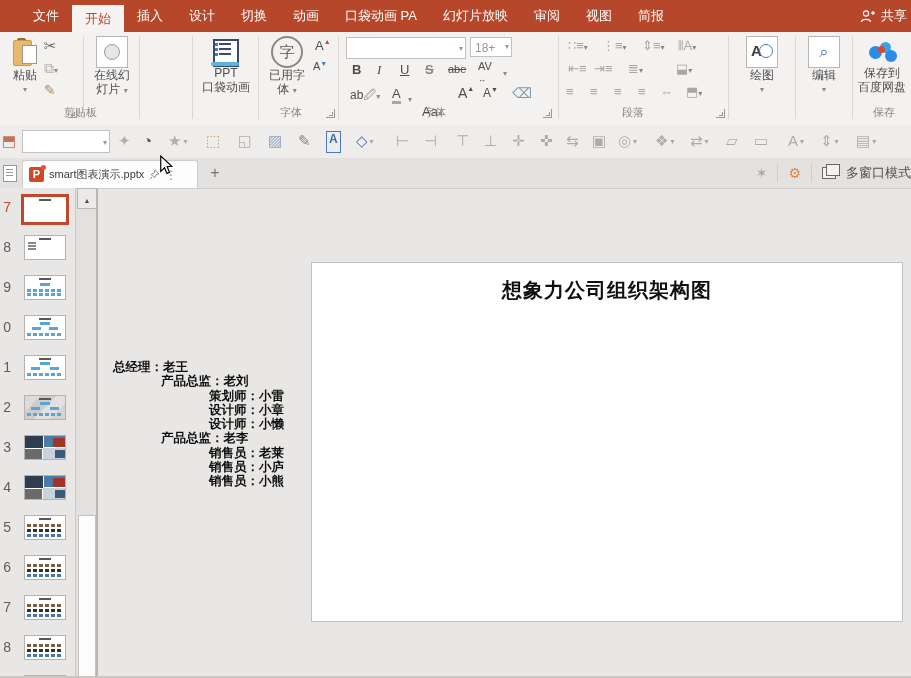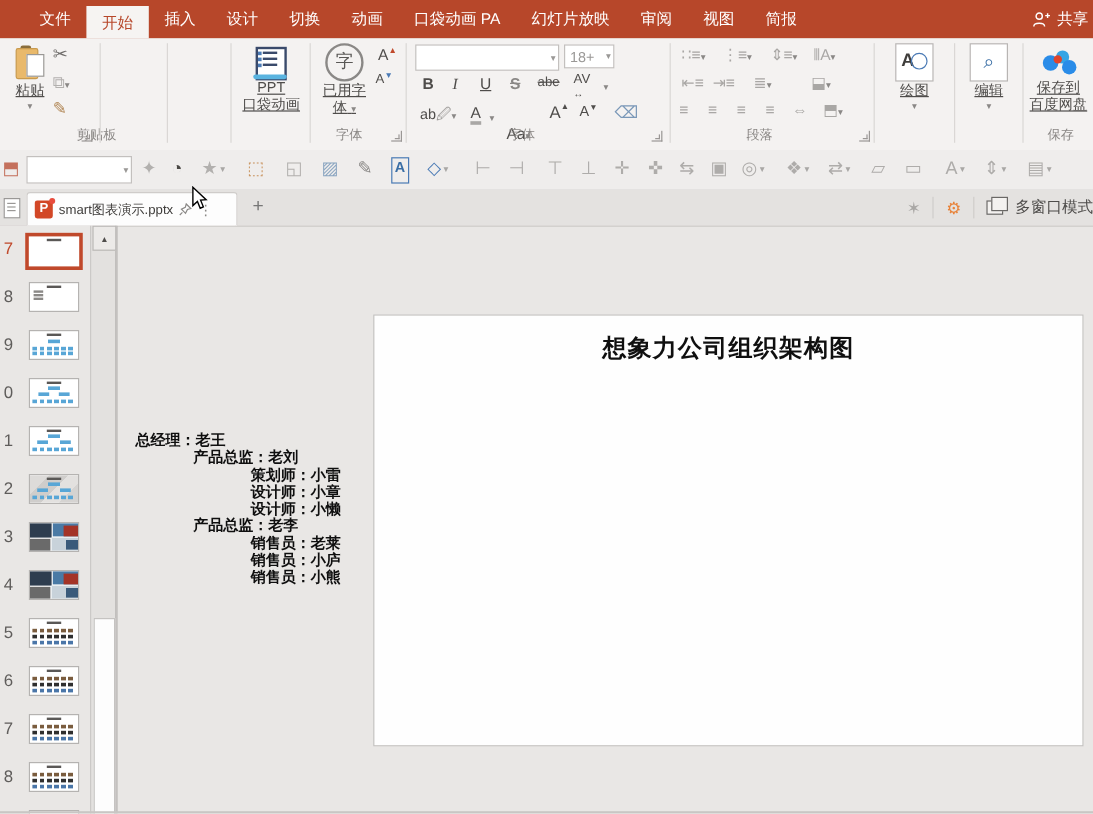--- a/index.html
+++ b/index.html
@@ -14,21 +14,21 @@
   .m-search{display:flex;align-items:center;margin-left:26px;gap:7px;}
   .m-share{display:flex;align-items:center;gap:6px;margin-left:auto;padding-right:4px;}
   
   .ribbon{position:absolute;left:0;top:32px;width:911px;height:93px;background:#f4f2f1;
           border-bottom:1px solid #d8d5d3;font-size:11px;color:#5f5d5b;}
   .rb-sep{position:absolute;top:4px;bottom:6px;width:1px;background:#dad7d5;}
   .rb-glabel{position:absolute;bottom:5px;font-size:11px;color:#8a8785;white-space:nowrap;}
   .rb-launch{position:absolute;bottom:7px;width:8px;height:8px;border-right:1px solid #9a9795;border-bottom:1px solid #9a9795;}
   .rb-launch:after{content:"";position:absolute;right:1px;bottom:1px;width:3px;height:3px;border-right:1px solid #9a9795;border-bottom:1px solid #9a9795;}
   .bigbtn{position:absolute;top:4px;text-align:center;color:#4f4d4b;}
-  .bigbtn .lab{font-size:12px;line-height:14px;white-space:nowrap;text-decoration:underline;}
+  .bigbtn .lab{font-size:12px;line-height:14px;white-space:nowrap;}
   .cdn:after{content:"▾";font-size:8px;color:#8a8886;}
   .rico{position:absolute;font-size:14px;color:#6f6d6b;line-height:16px;}
   
   .clipicon{position:relative;width:24px;height:28px;margin:2px auto 2px;}
   .clipicon .board{position:absolute;left:0;top:2px;width:17px;height:24px;background:#e9b96b;border:1px solid #c89a4e;border-radius:2px;}
   .clipicon .clip{position:absolute;left:4px;top:0;width:9px;height:4px;background:#8a6d3b;border-radius:2px;}
   .clipicon .page{position:absolute;left:9px;top:7px;width:13px;height:17px;background:#fff;border:1px solid #9a9895;}
   
   .boxico{display:flex;align-items:center;justify-content:center;width:30px;height:30px;background:#fff;border:1px solid #b8b5b3;margin:0 auto;}
   .slideico{width:26px;height:20px;background:#fff;border:1px solid #8a8886;margin:4px auto;position:relative;}
@@ -128,20 +128,27 @@
     <div class="lab">粘贴</div>
     <div class="cdn"></div>
   </div>
   <span class="rico" style="left:44px;top:6px;font-size:15px;">✂</span>
   <span class="rico" style="left:44px;top:28px;color:#b3b1af;">⧉<span class="cdn"></span></span>
   <span class="rico" style="left:44px;top:50px;color:#b38a5a;">✎</span>
   <span class="rb-glabel" style="left:28px;margin-left:36px;">剪贴板</span>
   <span class="rb-launch" style="left:68px;"></span>
   <span class="rb-sep" style="left:83px;"></span>
 
+  <div class="bigbtn" style="left:88px;width:48px;">
+    <div class="boxico">
+        <span style="width:14px;height:14px;border:1.5px solid #9a9896;border-radius:50%;background:#e8e6e4;"></span>
+      </div>
+    <div class="lab">在线幻</div>
+    <div class="lab"><span>灯片</span> <span class="cdn"></span></div>
+  </div>
   <span class="rb-sep" style="left:139px;"></span>
 
   <span class="rb-sep" style="left:192px;"></span>
 
   <div class="bigbtn" style="left:198px;width:56px;">
     <div class="printico">
       <span class="body"></span>
       <span class="ln" style="top:7px;"></span>
         <span class="ln" style="top:12px;"></span>
         <span class="ln" style="top:17px;"></span>

